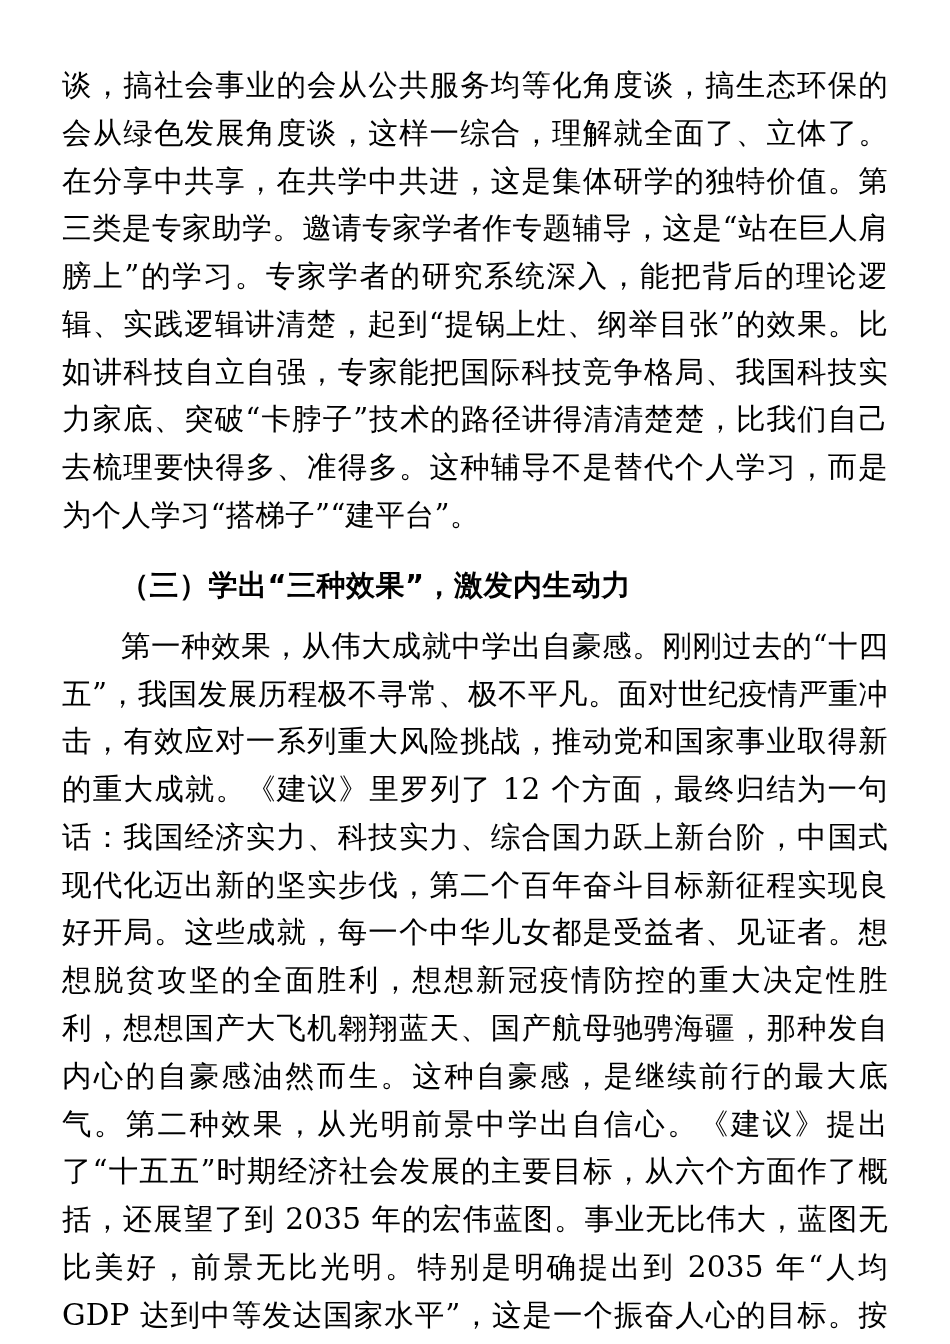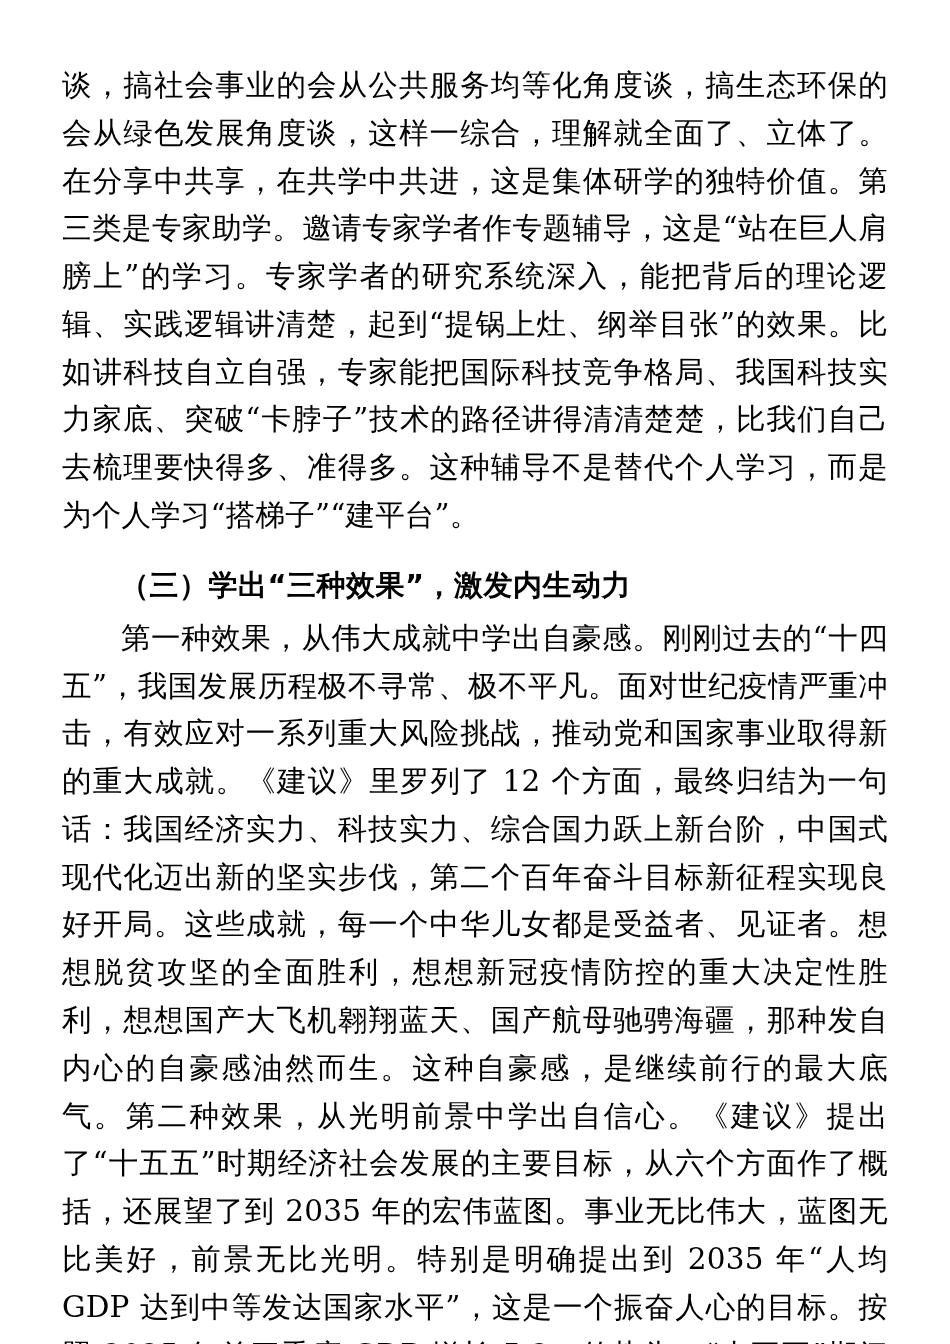--- a/index.html
+++ b/index.html
@@ -39,21 +39,21 @@
   .para-indent {
     text-indent: 2em;
   }
   .heading {
     font-family: "DejaVu Sans", "Liberation Sans", sans-serif;
     font-weight: bold;
     font-size: 29px;
     text-align: left;
     text-indent: 2em;
     margin-top: 22px;
-    margin-bottom: 6px;
+    margin-bottom: 14px;
     letter-spacing: 0.5px;
   }
 </style>
 </head>
 <body>
 
 <div class="page">
   <div class="doc-body">
     <p class="para">谈，搞社会事业的会从公共服务均等化角度谈，搞生态环保的会从绿色发展角度谈，这样一综合，理解就全面了、立体了。在分享中共享，在共学中共进，这是集体研学的独特价值。第三类是专家助学。邀请专家学者作专题辅导，这是“站在巨人肩膀上”的学习。专家学者的研究系统深入，能把背后的理论逻辑、实践逻辑讲清楚，起到“提锅上灶、纲举目张”的效果。比如讲科技自立自强，专家能把国际科技竞争格局、我国科技实力家底、突破“卡脖子”技术的路径讲得清清楚楚，比我们自己去梳理要快得多、准得多。这种辅导不是替代个人学习，而是为个人学习“搭梯子”“建平台”。</p>
     <p class="heading">（三）学出“三种效果”，激发内生动力</p>

